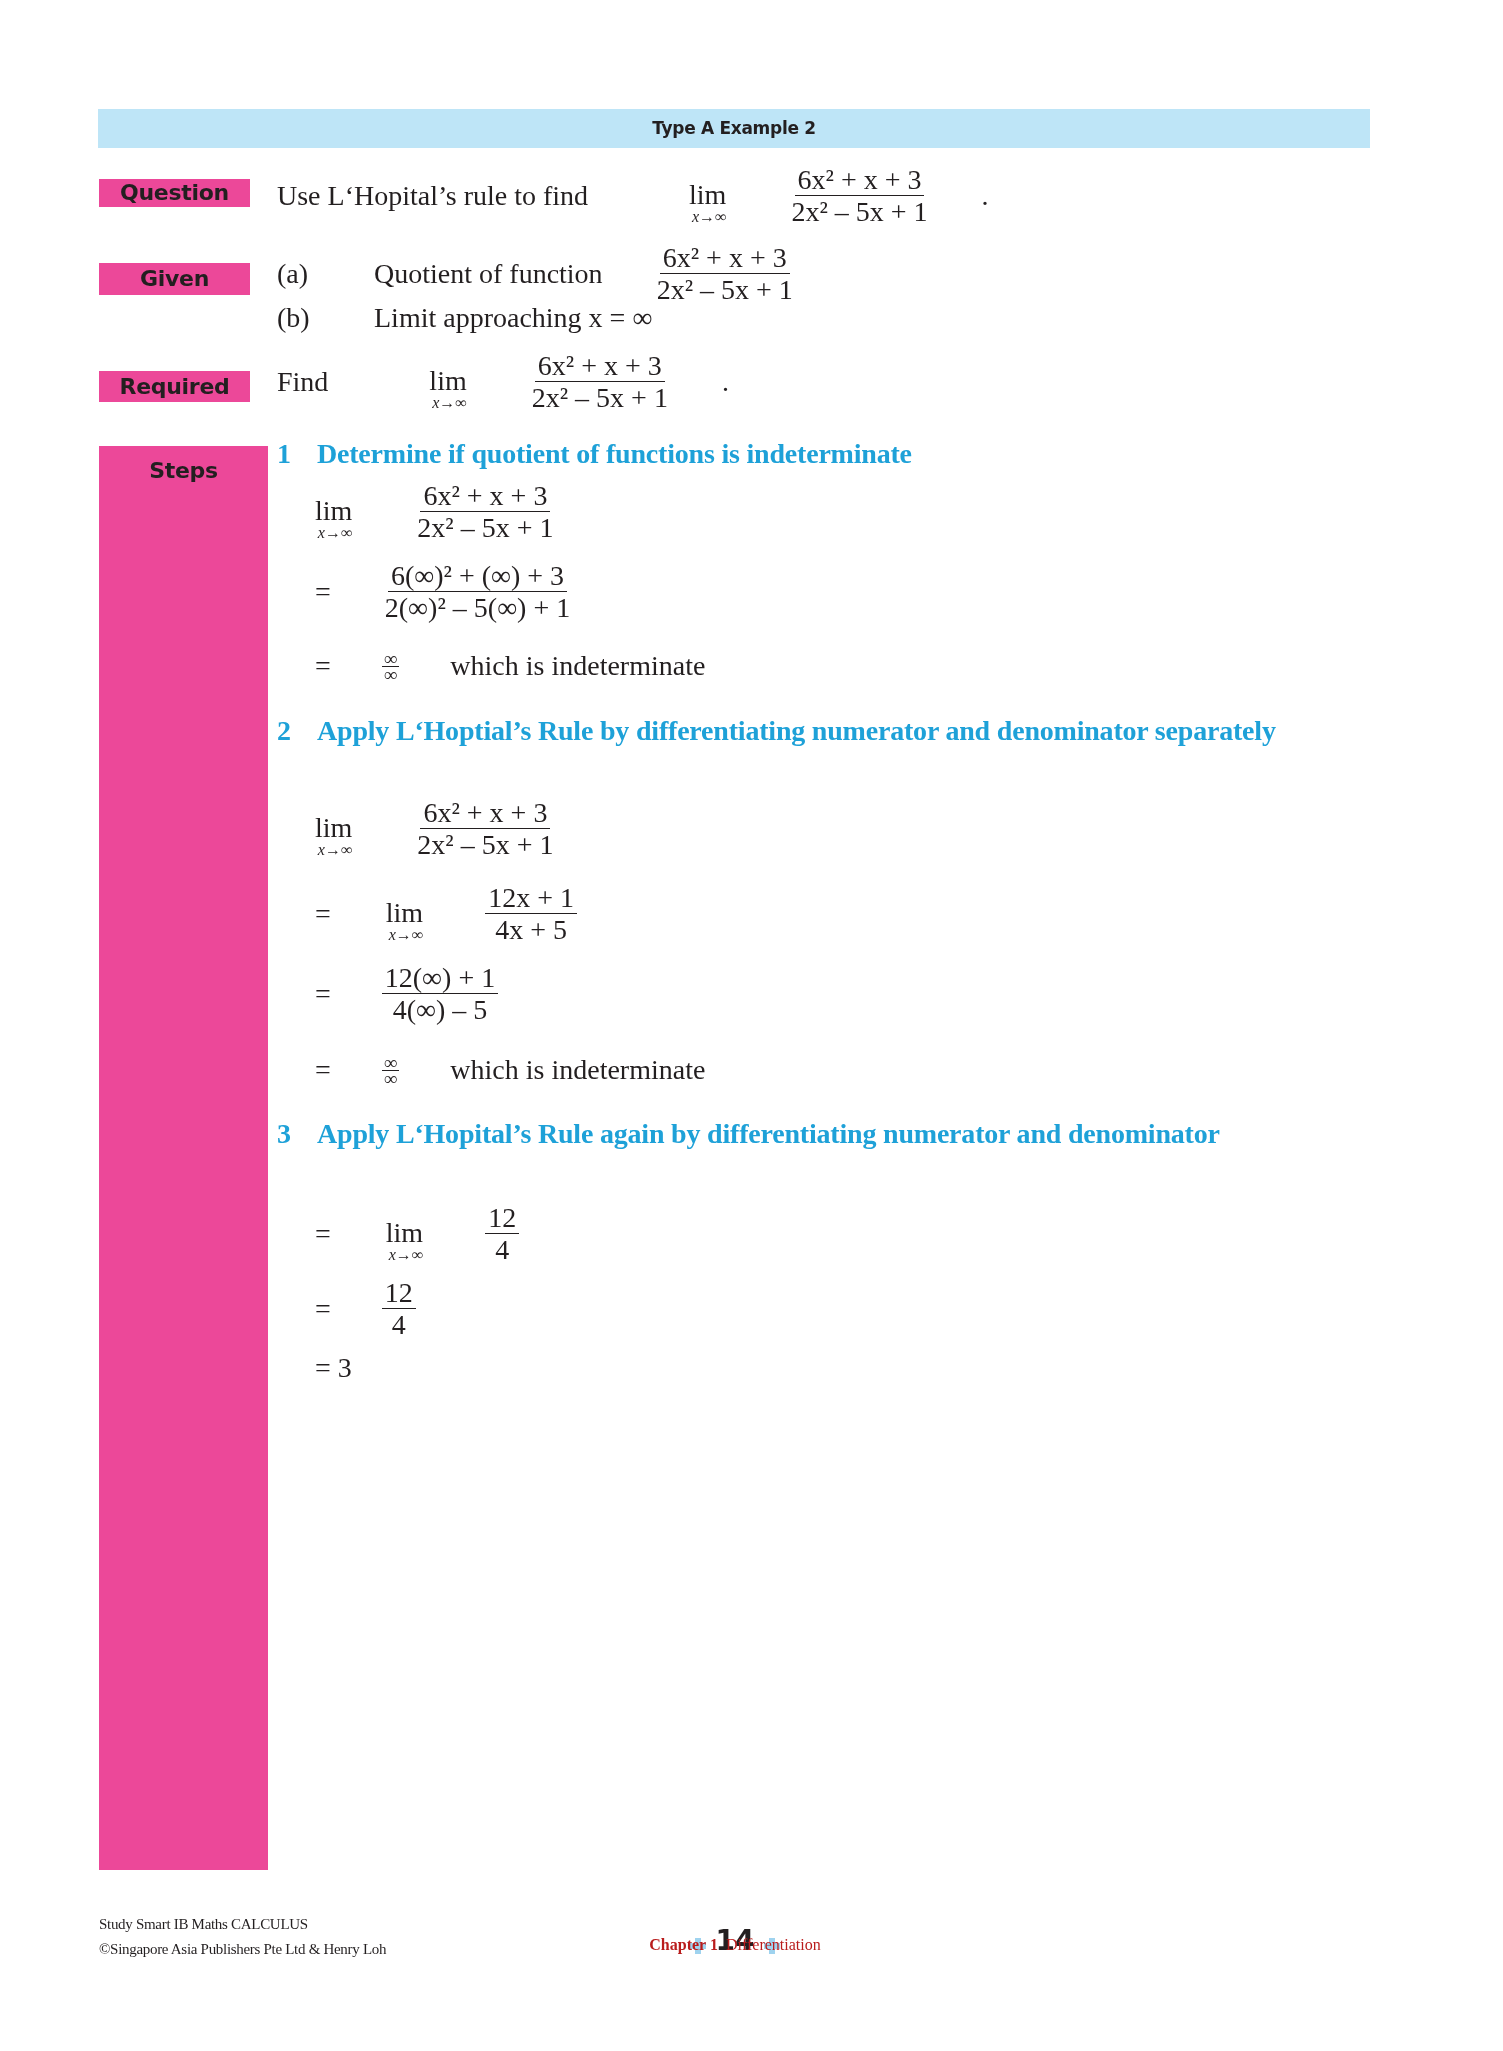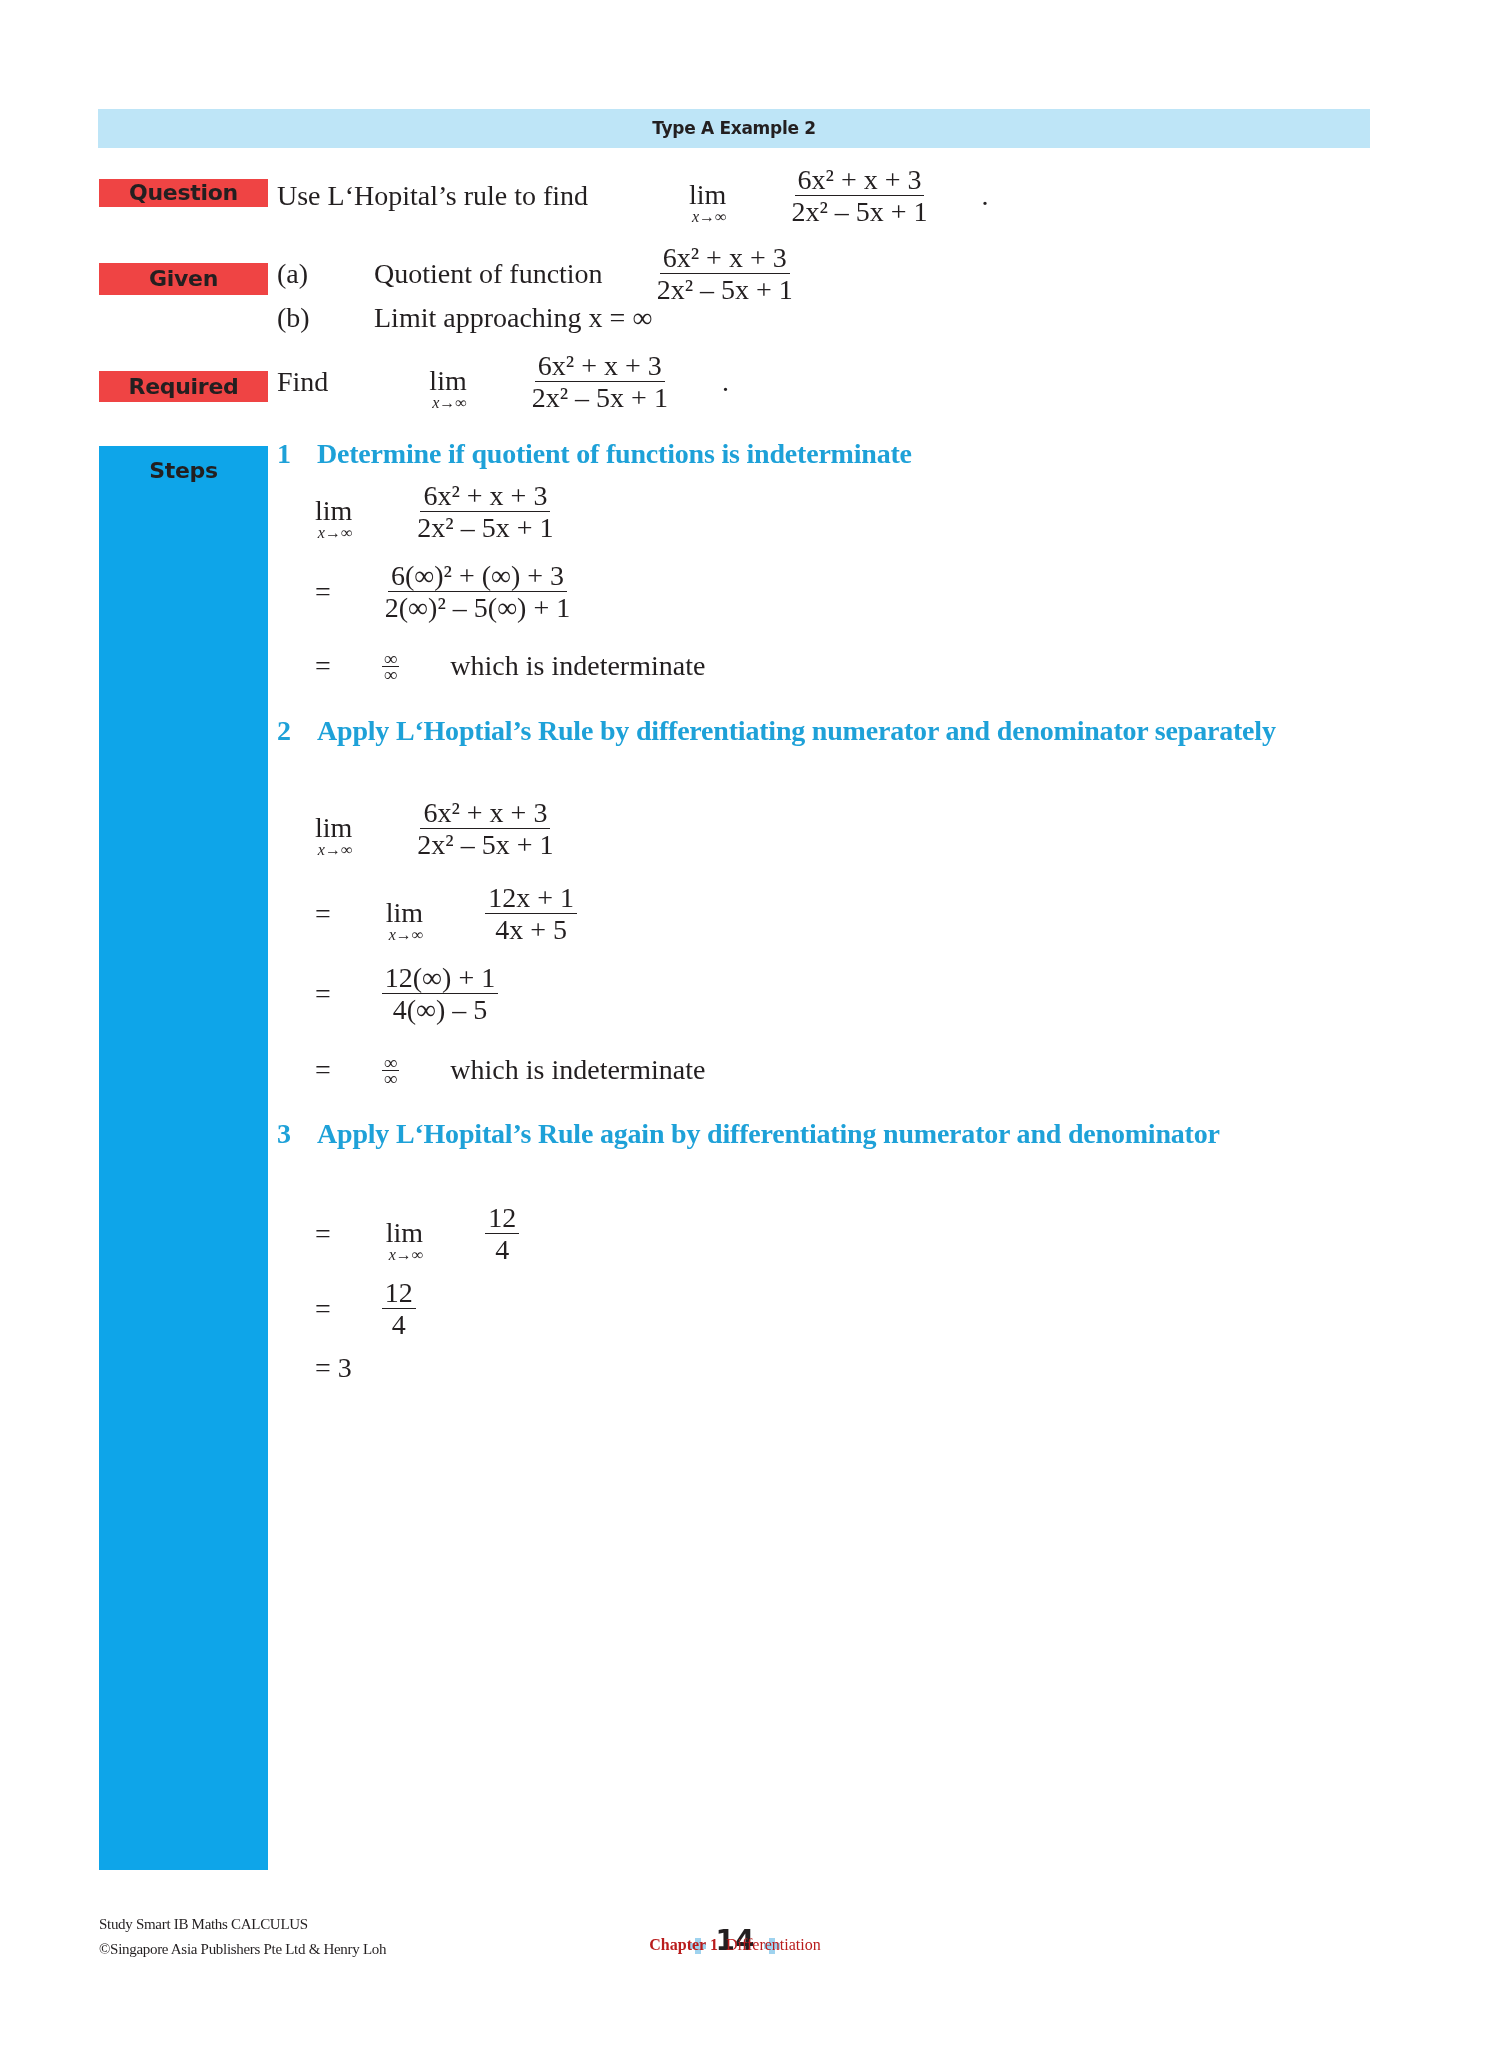--- a/index.html
+++ b/index.html
@@ -2,23 +2,23 @@
 <html><head>
 <meta charset="utf-8">
 <style>
   html, body { margin:0; padding:0; }
   body { width:1503px; height:2051px; background:#ffffff; position:relative; overflow:hidden;
          font-family:"Liberation Serif", serif; color:#231f20; }
   .abs { position:absolute; }
   .header-bar { left:98px; top:109px; width:1272px; height:39px; background:#bee5f7; }
   .header-title { width:100%; text-align:center; line-height:39px; font-family:"DejaVu Sans", sans-serif;
                   font-weight:bold; font-size:17px; color:#231f20; letter-spacing:-0.3px; }
-  .label-box { left:99px; width:169px; background:#ef4444; font-family:"DejaVu Sans", sans-serif;
+  .label-box { left:99px; width:151px; background:#ec4899; font-family:"DejaVu Sans", sans-serif;
                font-weight:bold; font-size:22px; text-align:center; color:#231f20; letter-spacing:-0.3px; }
-  .steps-side { left:99px; top:446px; width:169px; height:1424px; background:#0ea5e9; }
+  .steps-side { left:99px; top:446px; width:169px; height:1424px; background:#ec4899; }
   .steps-side .lbl { padding-top:12px; }
   .math { font-family:Liberation Serif, serif; font-size:28px; display:inline-flex; align-items:center; white-space:nowrap;gap:47px; }
   .frac { display:inline-flex; flex-direction:column; align-items:center; vertical-align:middle; margin:0 4px; }
   .frac .num { padding:0 3px; border-bottom:1.5px solid #231f20; line-height:31px; }
   .frac .den { padding:0 3px; line-height:31px; }
   .frac.small { font-size:19px; }
   .frac.small .num, .frac.small .den { line-height:15px; padding:0 2px; }
   .lim { display:inline-flex; flex-direction:column; align-items:flex-end; vertical-align:middle; margin-right:11px; }
   .lim .word { line-height:28px; }
   .lim .sub { font-size:16px; line-height:16px; font-style:italic; }

